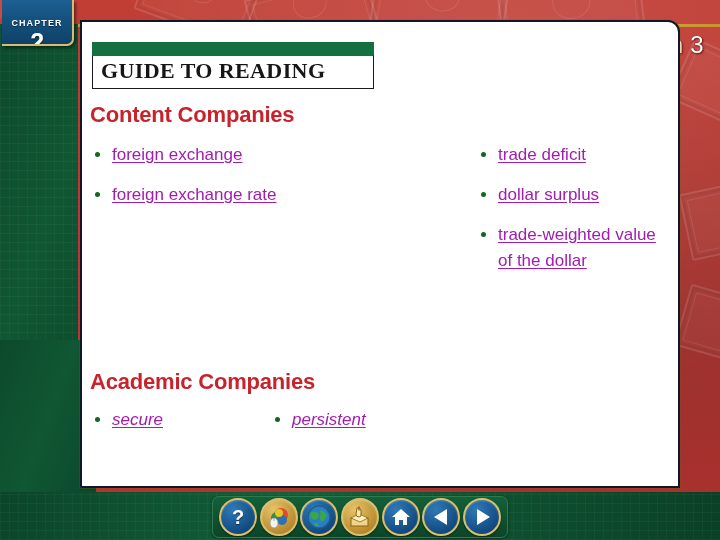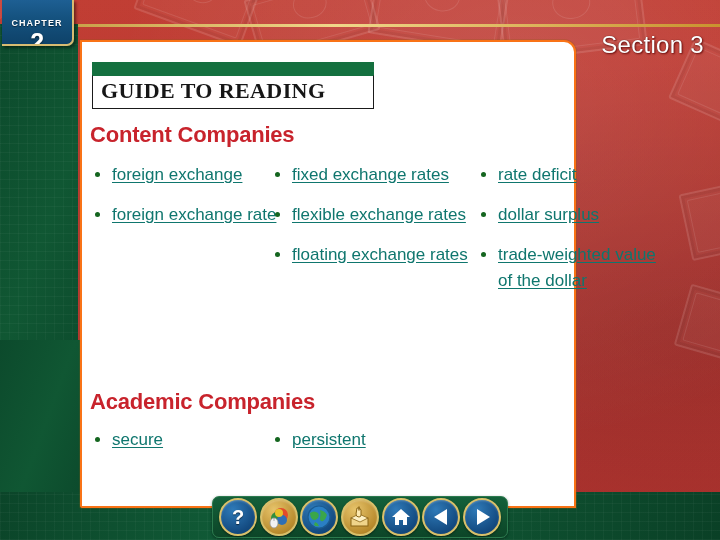--- a/index.html
+++ b/index.html
@@ -74,23 +74,23 @@
   
   .section-title{
     position:absolute;right:16px;top:3px;
     font-size:24px;font-weight:normal;color:#ffffff;letter-spacing:.3px;
     text-shadow:1px 1px 2px rgba(90,0,0,.85), 0 0 1px rgba(0,0,0,.6);
     margin-top:28px;
   }
 
   
   .panel{
-    position:absolute;left:80px;top:40px;width:496px;height:468px;
+    position:absolute;left:80px;top:20px;width:600px;height:468px;
     background:#ffffff;
-    border:2px solid #f97316;
+    border:2px solid #0f172a;
     border-top-right-radius:12px;
     border-bottom-left-radius:2px;
     box-shadow:0 0 0 1px rgba(140,90,10,.25);
     box-sizing:border-box;
   }
 
   
   .gtr{position:absolute;left:10px;top:20px;width:282px;}
   .gtr-bar{height:12px;background:#14703f;border:1px solid #14703f;border-bottom:none;}
   .gtr-box{
@@ -116,33 +116,33 @@
   .col-1{left:6px;width:190px;}
   .col-2{left:186px;width:200px;}
   .col-3{left:392px;width:200px;}
 
   ul.vlist{list-style:none;margin:0;padding:0;}
   ul.vlist li{
     position:relative;padding-left:24px;margin-bottom:14px;
     font-size:17px;line-height:26px;color:#14651f;
   }
   ul.vlist li .term{
-    color:#0f766e;text-decoration:underline;
+    color:#a21caf;text-decoration:underline;
     text-underline-offset:2px;
   }
   ul.vlist li::before{
     content:"";position:absolute;left:7px;top:10px;
     width:5px;height:5px;border-radius:50%;background:#14651f;
   }
 
   
   .acad{position:absolute;left:0;top:385px;width:600px;}
   .acad .col-1{left:6px;width:190px;}
   .acad .col-2{left:186px;width:200px;}
-  .acad ul.vlist li{margin-bottom:0;}
+  .acad ul.vlist li{margin-bottom:0;font-style:italic;}
 
   
   .toolbar{
     position:absolute;left:212px;bottom:2px;width:296px;height:42px;
     background:linear-gradient(180deg,#14603a 0%,#0c4527 100%);
     border:1px solid #2c7a4e;border-radius:7px;
     box-shadow:0 1px 3px rgba(0,0,0,.4);
     display:flex;align-items:center;justify-content:space-between;
     padding:0 6px;box-sizing:border-box;
   }
@@ -235,30 +235,23 @@
 
     <div class="vocab-head content">Content Companies</div>
 
     <div class="cols">
       <div class="col col-1">
         <ul class="vlist">
           <li><span class="term">foreign exchange</span></li>
           <li><span class="term">foreign exchange rate</span></li>
         </ul>
       </div>
-      <div class="col col-2">
-        <ul class="vlist">
-          <li><span class="term">fixed exchange rates</span></li>
-          <li><span class="term">flexible exchange rates</span></li>
-          <li><span class="term">floating exchange rates</span></li>
-        </ul>
-      </div>
       <div class="col col-3">
         <ul class="vlist">
-          <li><span class="term">rate deficit</span></li>
+          <li><span class="term">trade deficit</span></li>
           <li><span class="term">dollar surplus</span></li>
           <li><span class="term">trade-weighted value of the dollar</span></li>
         </ul>
       </div>
     </div>
 
     <div class="vocab-head academic">Academic Companies</div>
 
     <div class="acad">
       <div class="col col-1">

